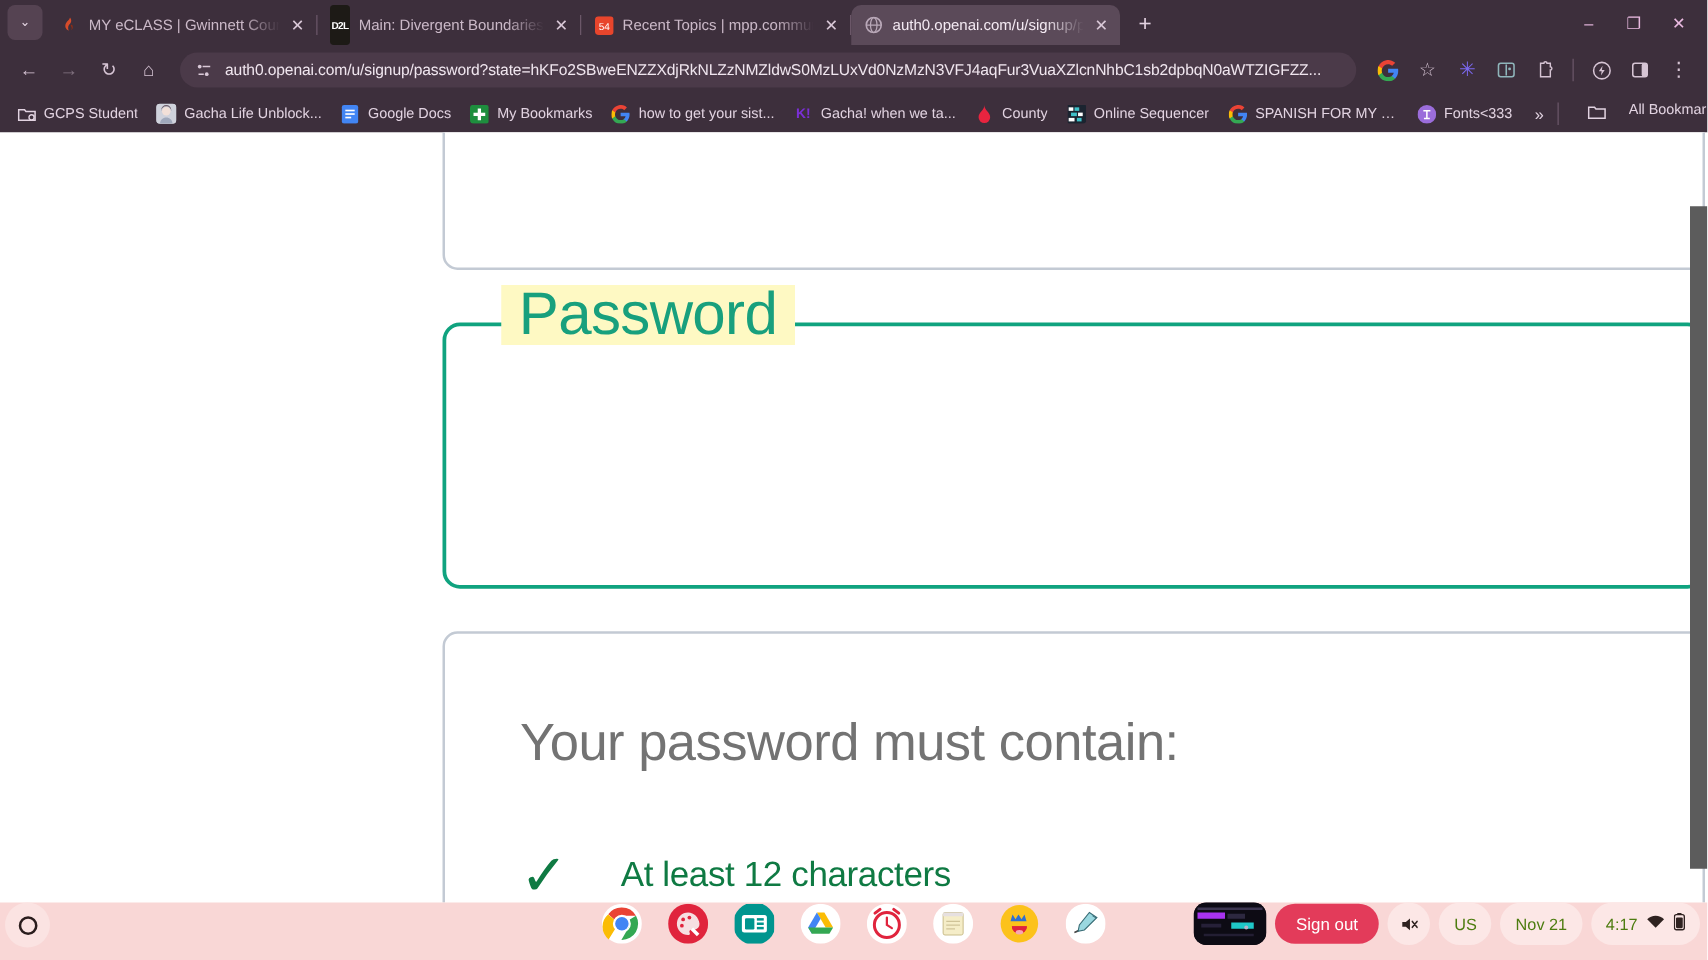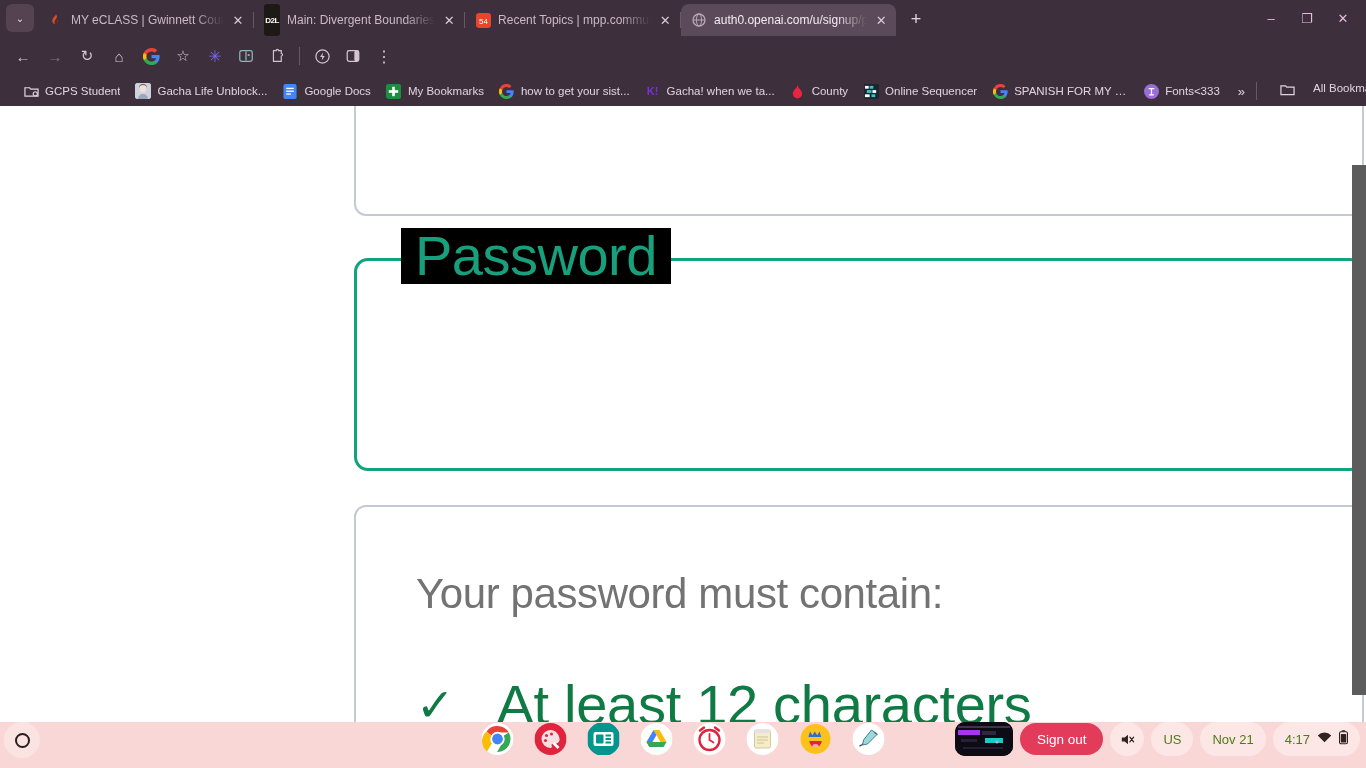--- a/index.html
+++ b/index.html
@@ -67,21 +67,21 @@
   .omni-url {
     font-size: 12.5px; color: #f0e6ef; white-space: nowrap; overflow: hidden;
     text-overflow: clip; flex: 1; letter-spacing: -0.1px;
   }
   .tb-right { display: flex; align-items: center; gap: 1px; flex: none;}
   .tb-sep { width:1px;height:18px;background:#6b5768;margin:0 6px; flex:none;}
 
   
   .bookmarks {
     height: 30px; background: #3d2f3c; display: flex; align-items: center;
-    padding: 0 16px; gap: 1px; font-size: 11.5px; color: #e2d3e1; overflow: hidden;
+    padding: 0 6px; gap: 1px; font-size: 11.5px; color: #e2d3e1; overflow: hidden;
   }
   .bm { display: flex; align-items: center; gap: 6px; padding: 3px 7px; border-radius: 5px;
         white-space: nowrap; flex: none; max-width: 150px;}
   .bm-label { overflow: hidden; text-overflow: ellipsis; white-space: nowrap; }
   .bm-fav { width: 16px; height: 16px; flex:none; border-radius: 3px;
             display:flex;align-items:center;justify-content:center; font-size:9px; overflow:hidden;}
   .bm-overflow { color:#e2d3e1; padding: 0 10px; font-size: 13px; flex:none; }
   .bm-right { margin-left: auto; display:flex; align-items:flex-start; gap:18px; flex:none; padding-right:4px;}
 
   
@@ -93,37 +93,37 @@
 
   .field-cut {
     height: 172px; border: 2px solid #c3cad4; border-radius: 12px;
     background: #fff; width: 1010px;
   }
   .field {
     position: relative; margin-top: 42px; width: 1010px; height: 213px;
     border: 3px solid #10a37f; border-radius: 14px; background: #fff;
   }
   .field-legend {
-    position: absolute; top: -33px; left: 44px; background: #000000; padding: 0 14px;
-    font-size: 56px; color: #18a07d; line-height: 1; letter-spacing: -0.5px;
+    position: absolute; top: -33px; left: 44px; background: #fef9c3; padding: 0 14px;
+    font-size: 48px; color: #18a07d; line-height: 1; letter-spacing: -0.5px;
   }
   .field-value {
     position: absolute; left: 58px; top: 58px; font-size: 56px; color: #2b3038;
     letter-spacing: -0.5px; line-height: 1;
   }
 
   .hintbox {
     margin-top: 34px; width: 1010px; height: 272px;
     border: 2px solid #c3cad4; border-radius: 12px; background: #fff;
     padding: 66px 0 0 60px;
   }
   .hint-title { font-size: 42px; color: #737373; line-height: 1; letter-spacing: -0.4px; }
   .hint-rule { display: flex; align-items: center; gap: 42px; margin-top: 62px; }
   .hint-check { font-size: 46px; color: #0f7a43; line-height: 1; font-weight: 400; }
-  .hint-text { font-size: 56px; color: #0f7a43; line-height: 1; letter-spacing: -0.3px; }
+  .hint-text { font-size: 28px; color: #0f7a43; line-height: 1; letter-spacing: -0.3px; }
 
   
   .pg-scroll {
     position: absolute; right: 0; top: 59px; width: 14px; height: 530px;
     background: #5c5c5c; border-radius: 0;
   }
 
   
   .shelf {
     position: absolute; left: 0; bottom: 0; width: 1366px; height: 46px;
@@ -240,20 +240,31 @@
     <div class="tb-btn" style="opacity:.45">
         <span>→</span>
       </div>
     <div class="tb-btn">
         <span>↻</span>
       </div>
     <div class="tb-btn">
         <span>⌂</span>
       </div>
 
+    <div class="omnibox">
+      <span class="omni-icon">
+        <svg width="15" height="15" viewBox="0 0 16 16">
+            <circle cx="4" cy="4.5" r="1.6" fill="#d9c8d7"></circle>
+            <line x1="6.5" y1="4.5" x2="13" y2="4.5" stroke="#d9c8d7" stroke-width="1.3"></line>
+            <circle cx="10" cy="11" r="1.6" fill="#d9c8d7"></circle>
+            <line x1="3" y1="11" x2="7.5" y2="11" stroke="#d9c8d7" stroke-width="1.3"></line>
+          </svg>
+      </span>
+      <span class="omni-url">auth0.openai.com/u/signup/password?state=hKFo2SBweENZZXdjRkNLZzNMZldwS0MzLUxVd0NzMzN3VFJ4aqFur3VuaXZlcnNhbC1sb2dpbqN0aWTZIGFZZ...</span>
+    </div>
 
     <div class="tb-btn">
       <svg width="17" height="17" viewBox="0 0 18 18">
           <path d="M17.6 9.2c0-.6-.06-1.2-.16-1.8H9v3.5h4.8a4.1 4.1 0 01-1.8 2.7v2.2h2.9c1.7-1.6 2.7-3.9 2.7-6.6z" fill="#4285F4"></path>
           <path d="M9 18c2.4 0 4.5-.8 6-2.2l-2.9-2.2c-.8.55-1.9.9-3.1.9-2.4 0-4.4-1.6-5.1-3.8H.9v2.3A9 9 0 009 18z" fill="#34A853"></path>
           <path d="M3.9 10.7a5.4 5.4 0 010-3.4V5H.9a9 9 0 000 8l3-2.3z" fill="#FBBC05"></path>
           <path d="M9 3.6c1.3 0 2.5.45 3.45 1.35l2.6-2.6A9 9 0 00.9 5l3 2.3C4.6 5.2 6.6 3.6 9 3.6z" fill="#EA4335"></path>
         </svg>
     </div>
     <div class="tb-btn">

